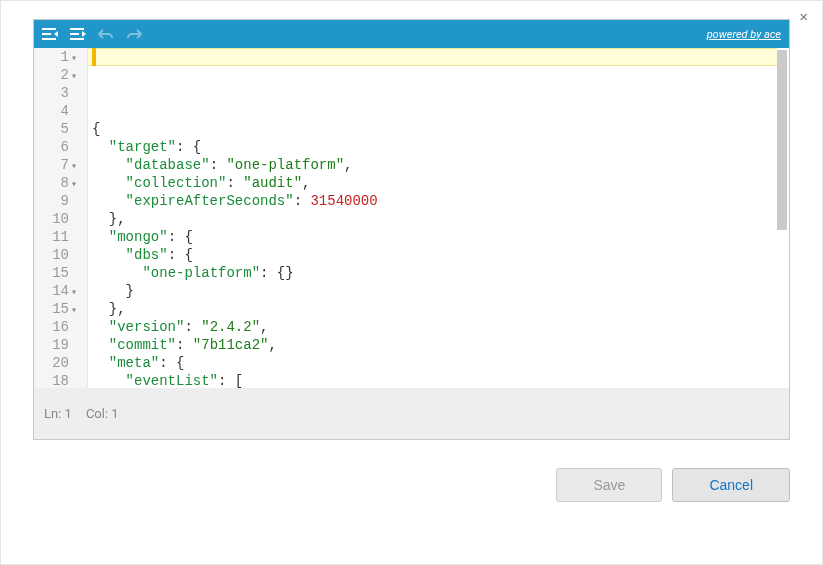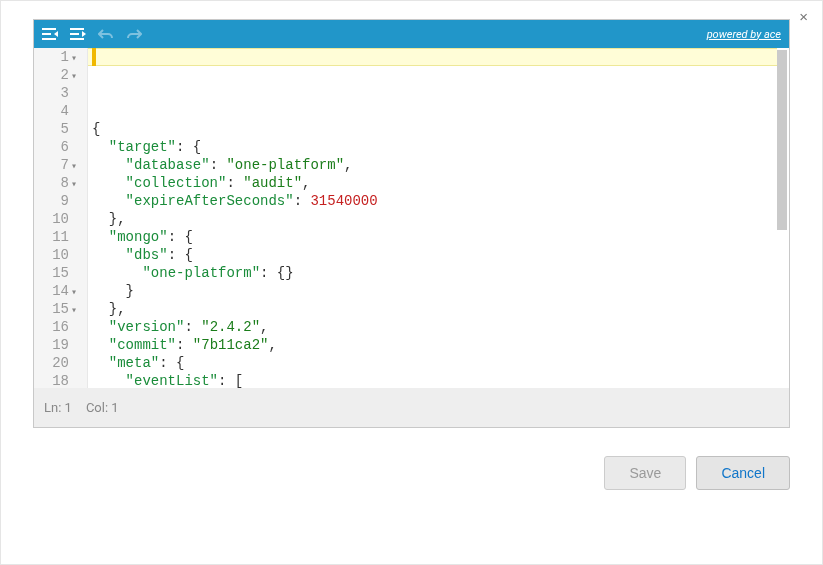--- a/index.html
+++ b/index.html
@@ -22,23 +22,23 @@
   .hl { position:absolute; left:0; right:12px; top:0; height:18px; background:#fffdd7; border-top:1px solid #eee897; border-bottom:1px solid #eee897; }
   .cursor-mark { position:absolute; left:4px; top:0; height:18px; width:4px; background:#f0b800; z-index:2; }
   .code .content { position:relative; z-index:3; }
   .tok-key { color:#1a8c3a; }
   .tok-punc { color:#333; }
   .tok-str { color:#1b7d1b; }
   .tok-num { color:#c52020;text-align:center; }
   .tok-brace { color:#333; }
   .scrollbar { position:absolute; right:2px; top:2px; bottom:2px; width:10px; }
   .scrollbar .thumb { position:absolute; top:0; height:180px; width:10px; background:#cacaca; border-radius:0; }
-  .statusbar { background:#eeeeee; color:#888; font-size:13px; padding:12px 10px; font-family:-apple-system, BlinkMacSystemFont, "Segoe UI", Roboto, Arial, sans-serif; display:flex; gap:14px; }
+  .statusbar { background:#eeeeee; color:#888; font-size:13px; padding:18px 10px; font-family:-apple-system, BlinkMacSystemFont, "Segoe UI", Roboto, Arial, sans-serif; display:flex; gap:14px; }
   .footer { display:flex; justify-content:flex-end; gap:10px; margin-top:28px; }
-  button { font-size:14px; padding:8px 24px; border-radius:3px; border:1px solid #ccc; background:#fff; cursor:pointer; }
+  button { font-size:14px; padding:8px 36px; border-radius:3px; border:1px solid #ccc; background:#fff; cursor:pointer; }
   button.save { background:#eaeaea; color:#9a9a9a; cursor:default; }
   button.cancel { border:1px solid #bfbfbf; color:#1176c9; background:#e5e5e5; }
 </style>
 </head>
 <body>
 
 <div class="dialog">
   <span class="close">×</span>
 
   <div class="editor-wrap">

